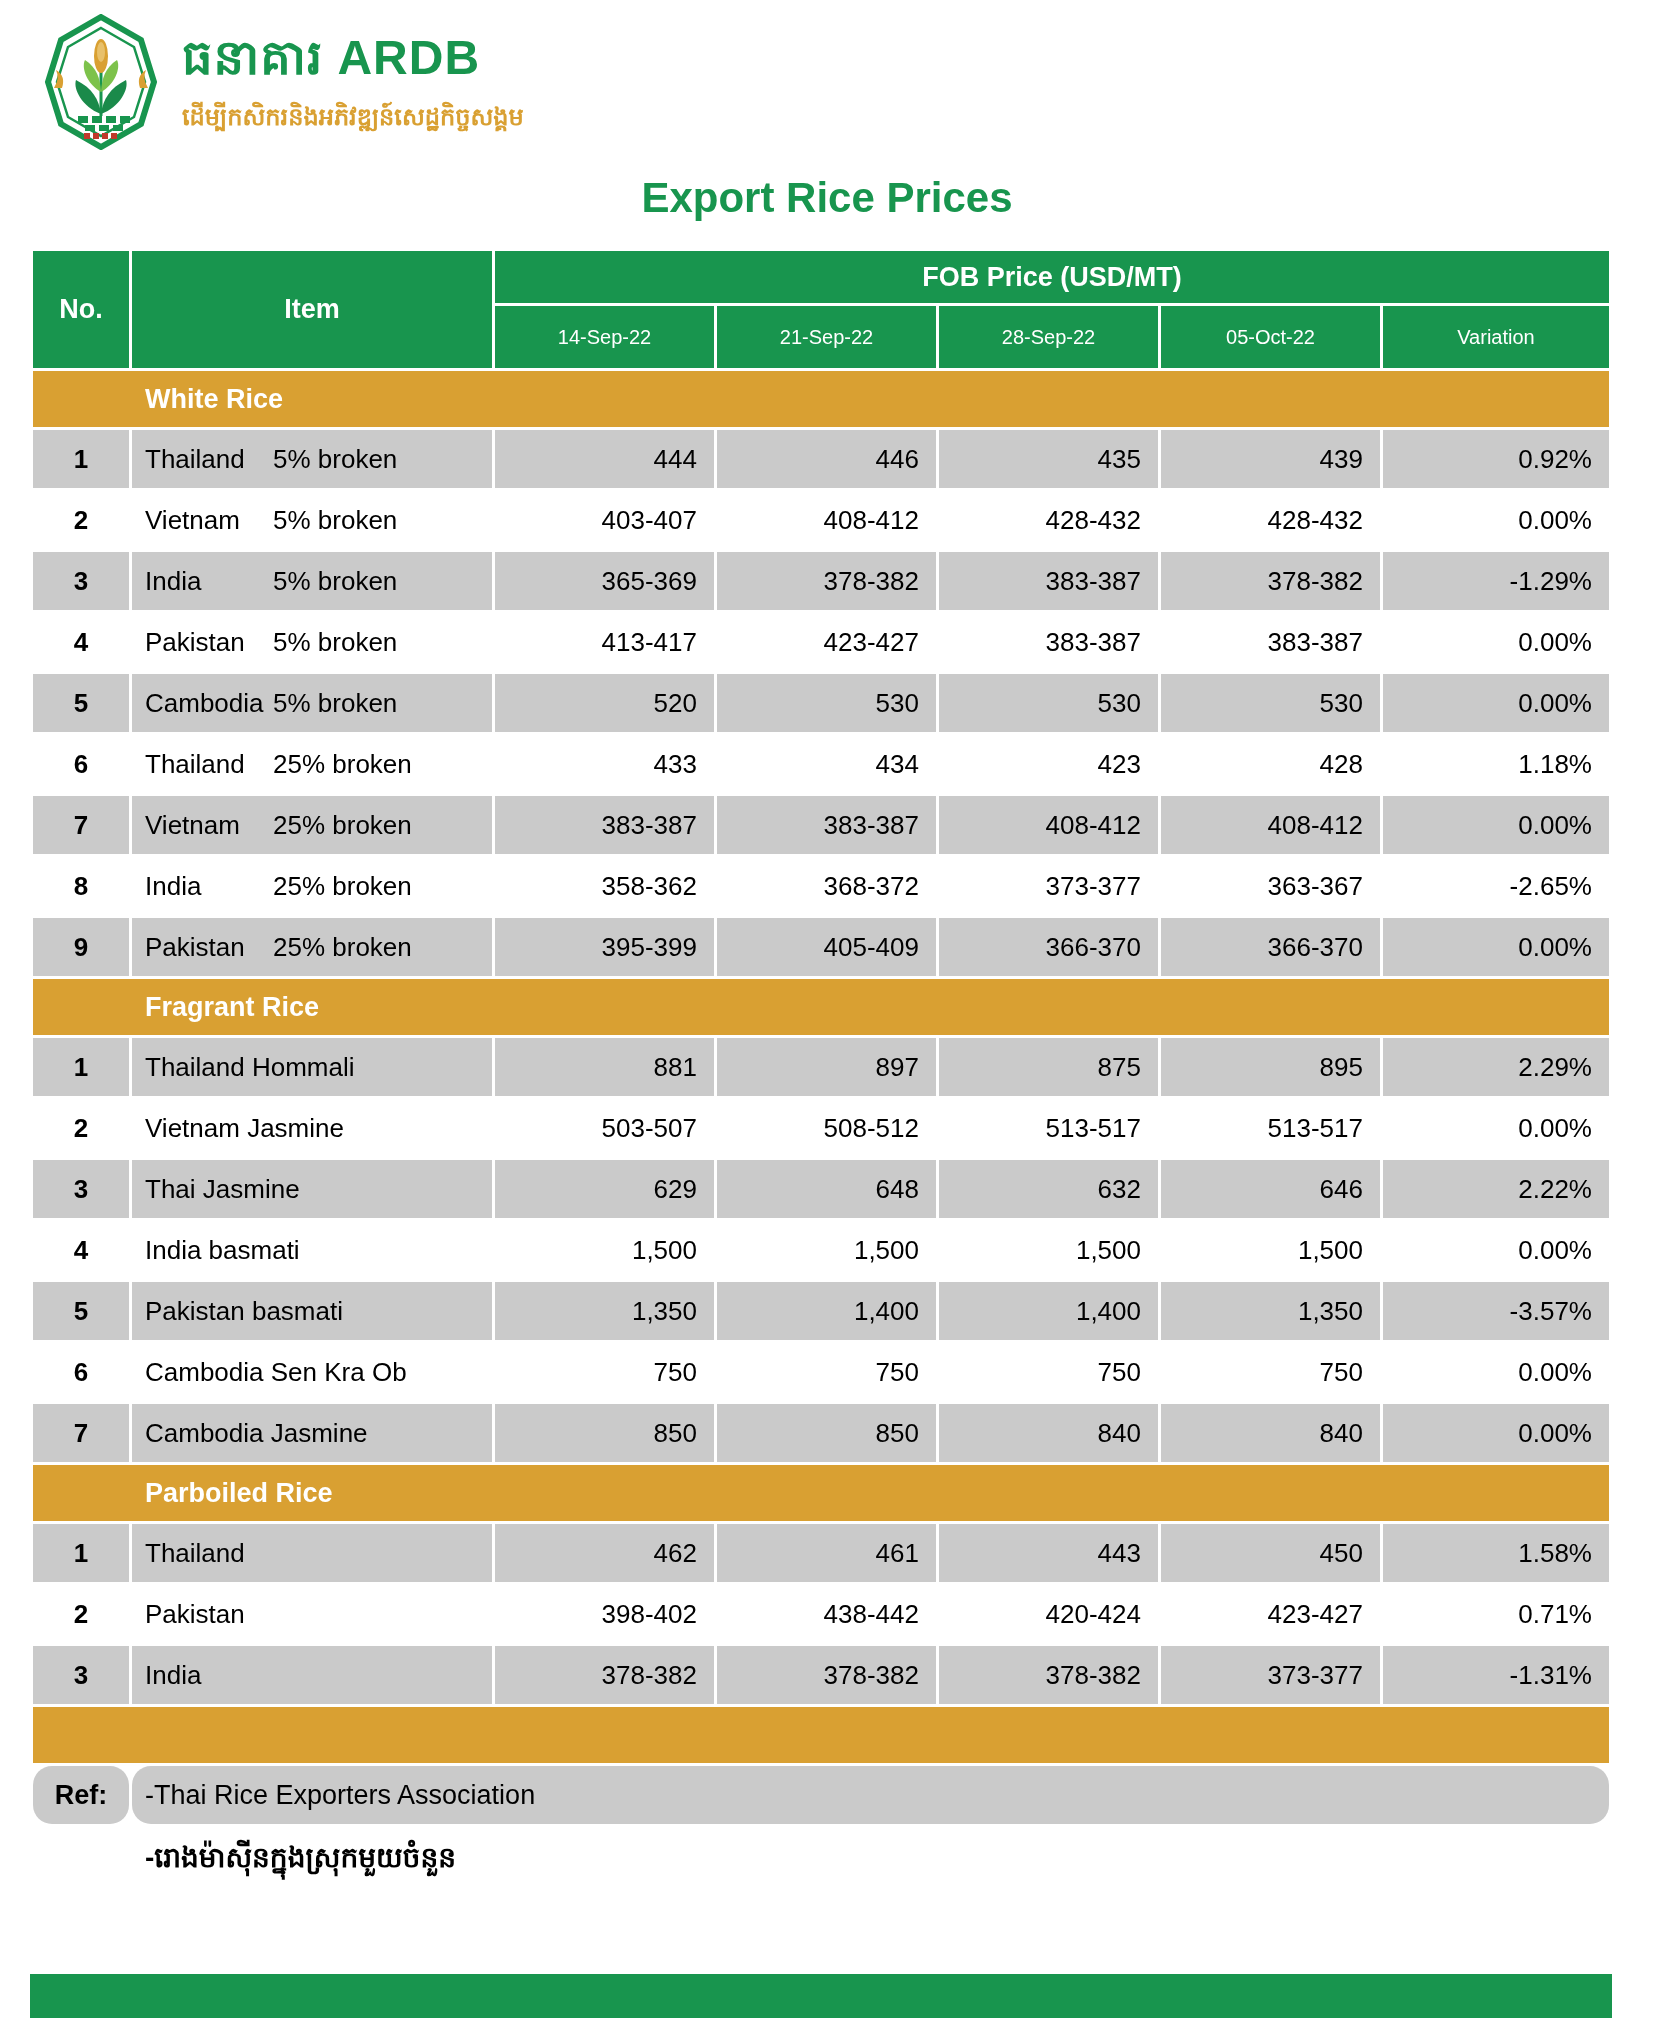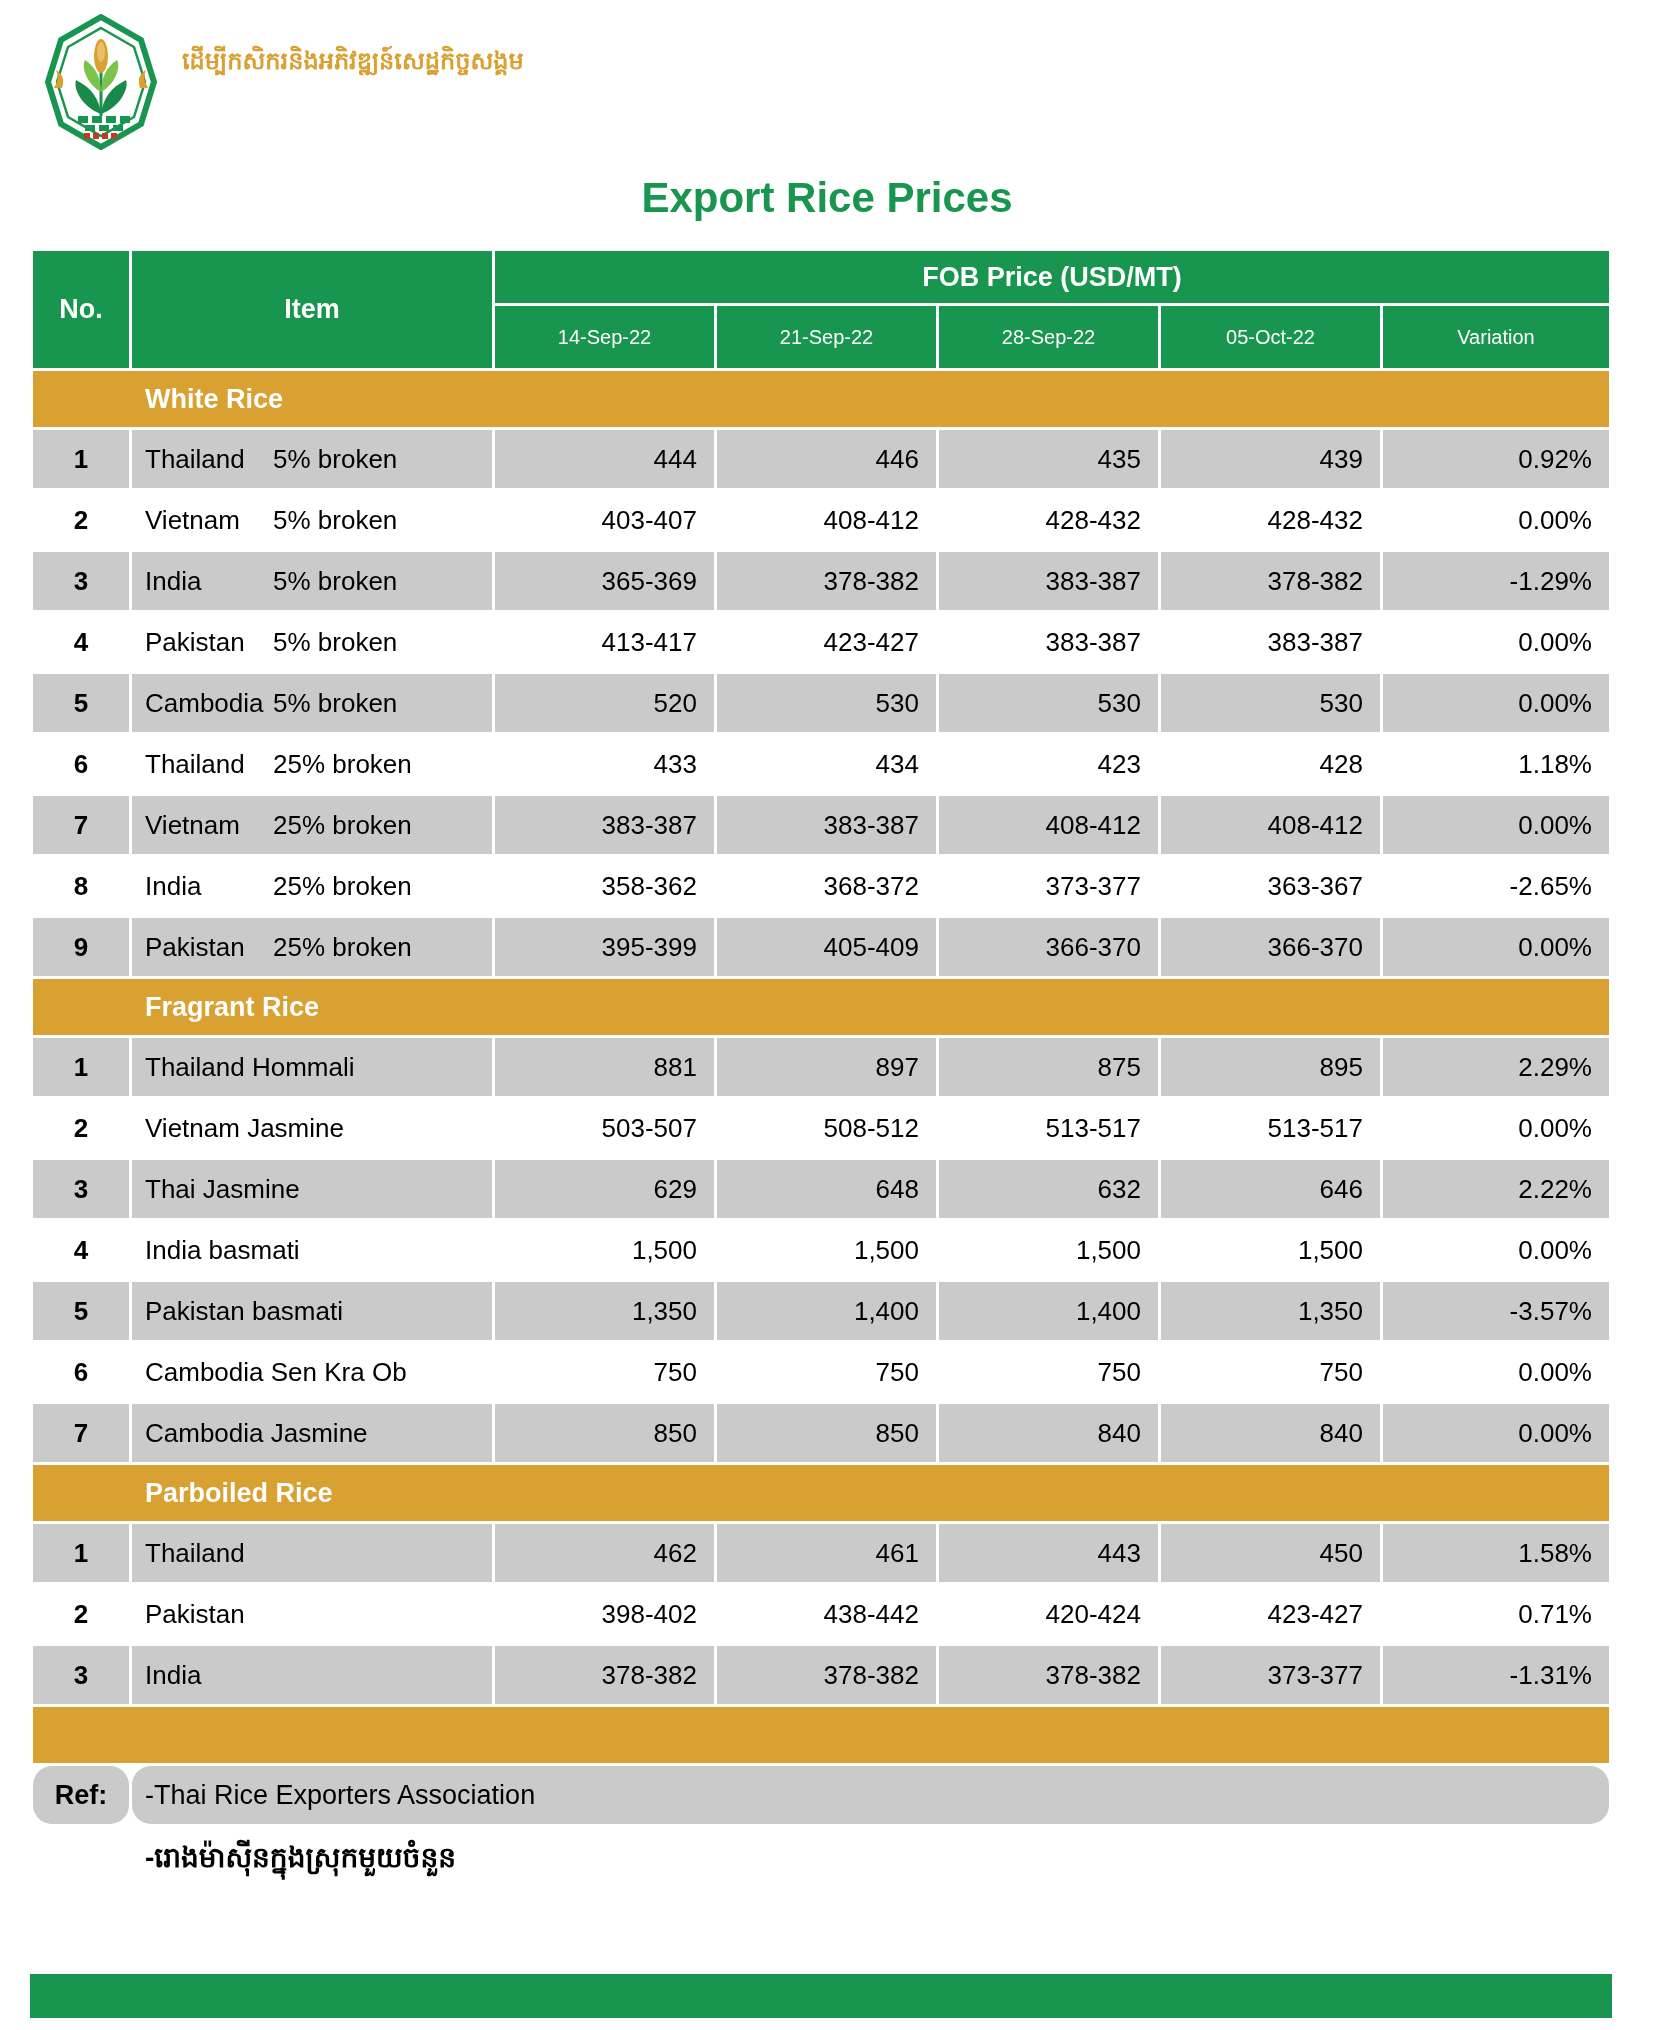--- a/index.html
+++ b/index.html
@@ -5,21 +5,21 @@
   :root{ --green:#18954e; --gold:#d9a032; --gray:#cacaca; }
   *{box-sizing:border-box;}
   body{margin:0;width:1654px;height:2030px;background:#ffffff;
        font-family:"Liberation Sans","DejaVu Sans",sans-serif;color:#000;}
   .page{position:relative;width:1654px;height:2030px;overflow:hidden;background:#fff;}
 
   
   .brand{position:absolute;top:14px;left:40px;display:flex;align-items:flex-start;gap:20px;}
   .brand-text{padding-top:20px;}
   .bank-name{font-size:48px;font-weight:bold;color:var(--green);letter-spacing:1px;line-height:1;}
-  .bank-tagline{margin-top:12px;font-size:24px;font-weight:bold;color:var(--gold);}
+  .bank-tagline{margin-top:20px;font-size:24px;font-weight:bold;color:var(--gold);}
 
   
   .title{position:absolute;top:174px;left:0;width:100%;text-align:center;
          font-size:42px;font-weight:bold;color:var(--green);}
 
   
   .tbl-wrap{position:absolute;top:248px;left:30px;}
   table{border-collapse:separate;border-spacing:3px;table-layout:fixed;}
   col.c-no{width:96px;} col.c-item{width:360px;}
   col.c-p{width:219px;} col.c-var{width:226px;}
@@ -75,20 +75,21 @@
         </g>
         <g fill="#c0392b">
           <rect x="44" y="119" width="6" height="6"></rect>
             <rect x="53" y="119" width="6" height="6"></rect>
           <rect x="62" y="119" width="6" height="6"></rect>
             <rect x="71" y="119" width="6" height="6"></rect>
         </g>
       </svg>
     </span>
     <div class="brand-text">
+      <div class="bank-name">ធនាគារ ARDB</div>
       <div class="bank-tagline">ដើម្បីកសិករនិងអភិវឌ្ឍន៍សេដ្ឋកិច្ចសង្គម</div>
     </div>
   </div>
 
   <div class="title">Export Rice Prices</div>
 
   <div class="tbl-wrap">
     <table>
       <colgroup>
         <col class="c-no">

